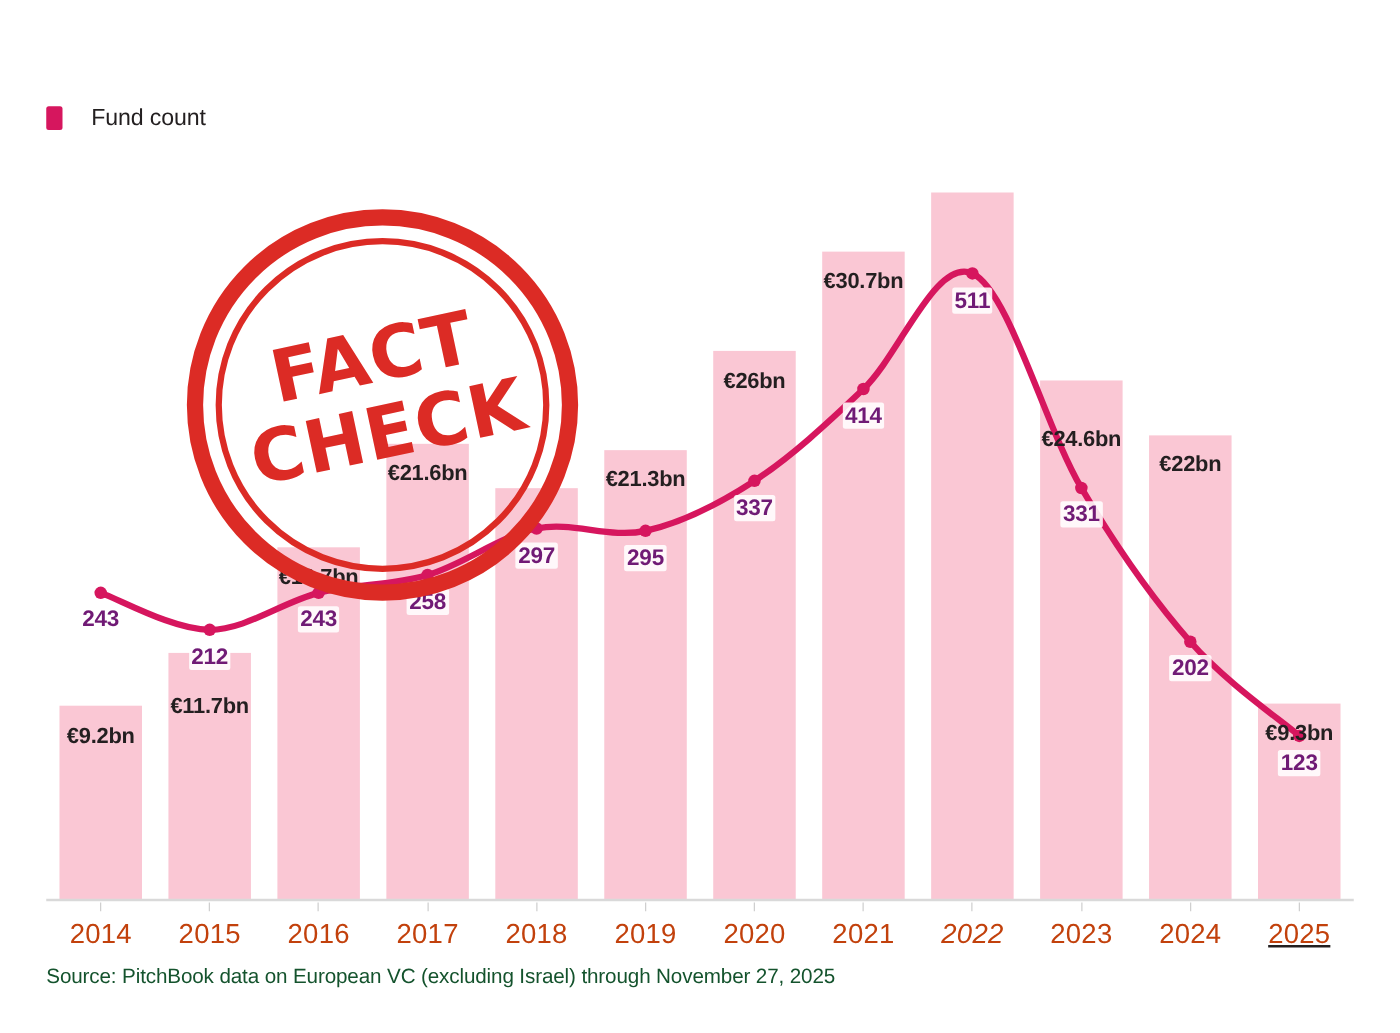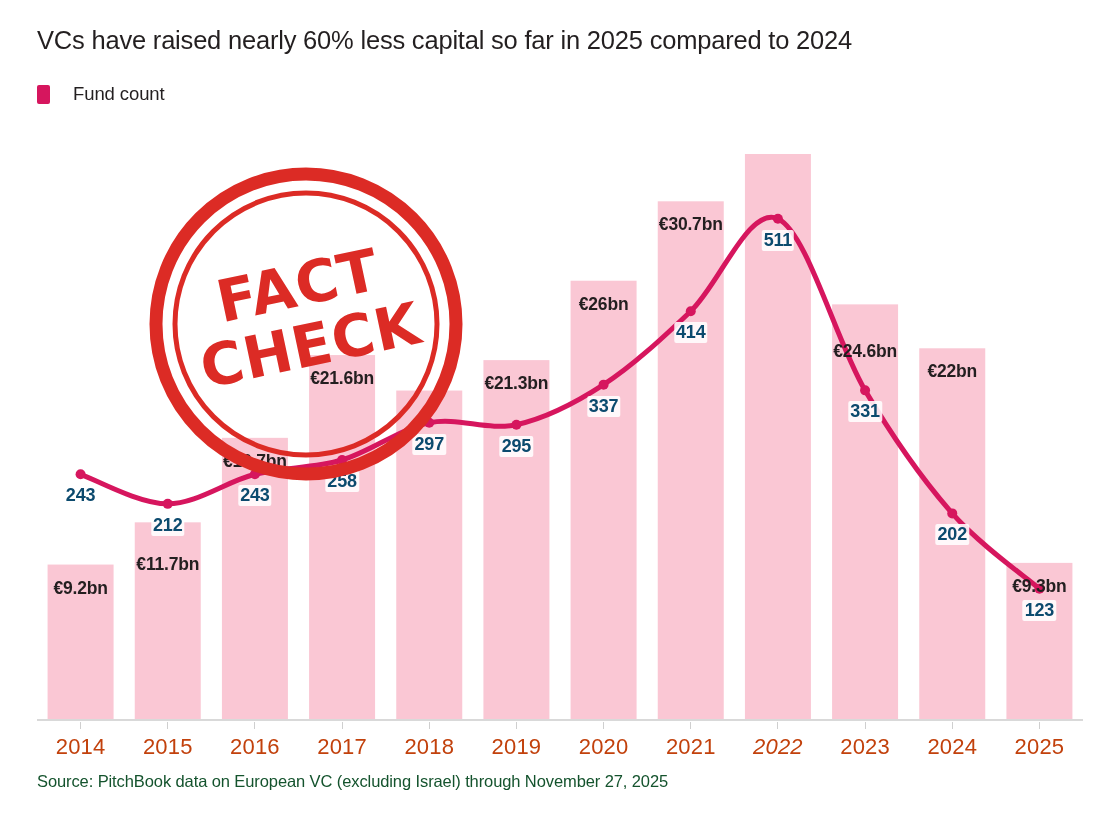--- a/index.html
+++ b/index.html
@@ -119,21 +119,21 @@
     font-weight: 700;
     color: #231f20;
     white-space: nowrap;
     transform: translateX(-50%);
     letter-spacing: -0.2px;
   }
   .point-label {
     position: absolute;
     font-size: 18px;
     font-weight: 700;
-    color: #0c4a6e;
+    color: #701a75;
     white-space: nowrap;
     transform: translateX(-50%);
     background: rgba(255,255,255,0.88);
     padding: 0 2px;
     border-radius: 2px;
     letter-spacing: -0.2px;
   }
 
   
   .source {
@@ -161,21 +161,20 @@
     font-weight: 700;
     font-size: 58px;
     letter-spacing: 1px;
   }
 </style>
 </head>
 <body>
 
 <div id="page">
 
-  <div class="chart-title">VCs have raised nearly 60% less capital so far in 2025 compared to 2024</div>
 
   <div class="legend">
     <div class="legend-entry">
       <span class="legend-swatch" id="sw0" style="background: rgb(214, 22, 94);"></span>
       <span class="legend-label">Fund count</span>
     </div>
   </div>
 
   <div id="plot">
     <svg id="plot-svg" viewBox="0 0 1046 580" preserveAspectRatio="none">
@@ -279,21 +278,21 @@
         <div class="xtick-label">2022</div>
       </div>
       <div class="xtick" style="left: 785.083px;">
         <div class="xtick-mark"></div>
         <div class="xtick-label">2023</div>
       </div>
       <div class="xtick" style="left: 872.25px;">
         <div class="xtick-mark"></div>
         <div class="xtick-label">2024</div>
       </div>
-      <div class="xtick" style="left: 959.417px;">
+      <div class="xtick" style="left: 959.417px; text-decoration: underline;">
         <div class="xtick-mark"></div>
         <div class="xtick-label">2025</div>
       </div>
     </div>
 
   <div id="stamp">
     <svg viewBox="0 0 322 322">
       <circle cx="161" cy="161" r="150" fill="none" stroke="#dc2b25" stroke-width="13"></circle>
       <circle cx="161" cy="161" r="131" fill="none" stroke="#dc2b25" stroke-width="5"></circle>
       <g transform="rotate(-12 161 161)">

